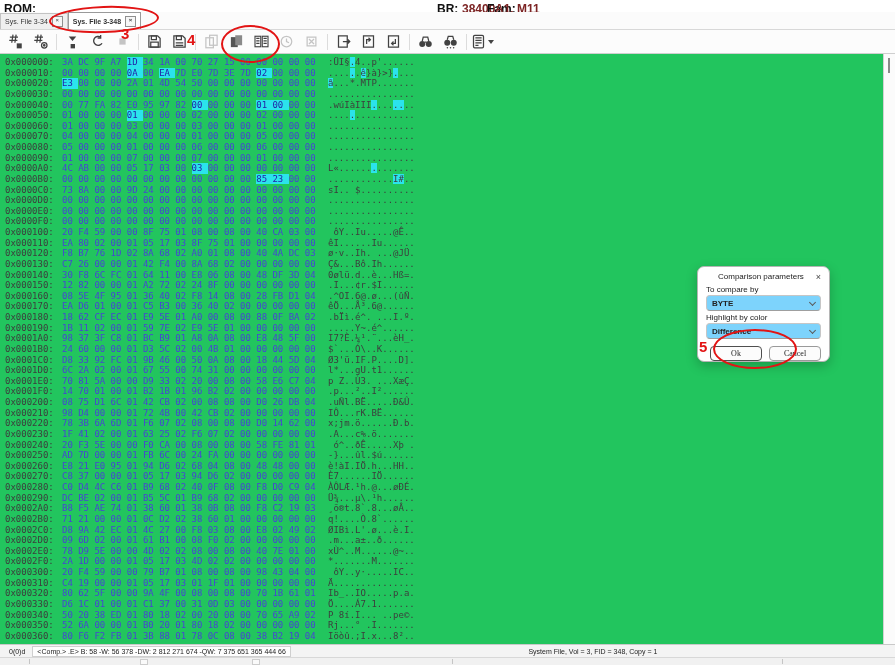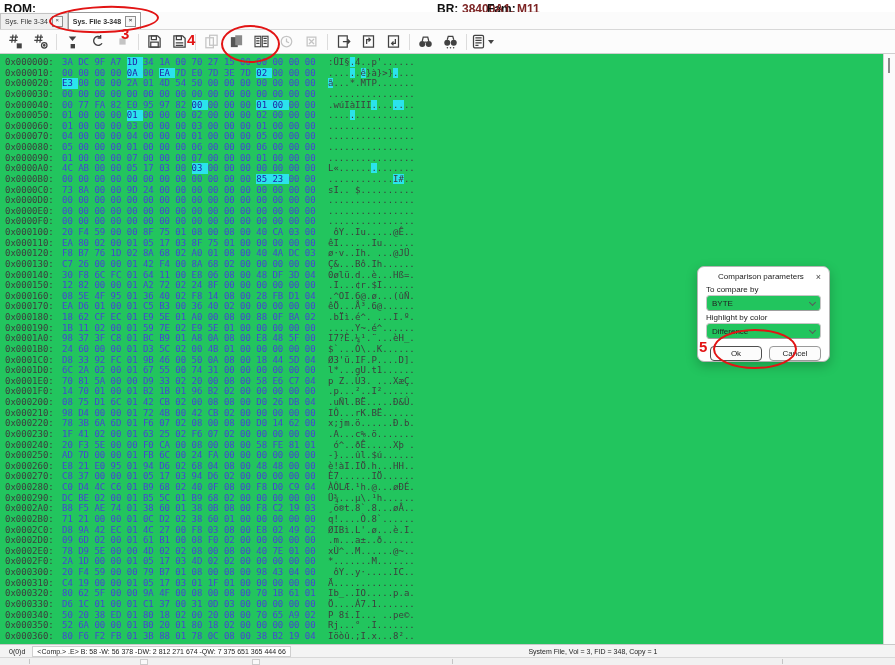--- a/index.html
+++ b/index.html
@@ -45,25 +45,25 @@
   .statusB{position:absolute;left:0;right:0;bottom:0;height:7px;background:#f1f1f1;border-top:1px solid #d8d8d8;}
   .sdiv{position:absolute;top:1px;width:1px;height:5px;background:#c5c5c5;}
   .ssq{position:absolute;top:1px;width:6px;height:4px;border:1px solid #cdcdcd;background:#fafafa;}
   
   .dialog{position:absolute;left:697px;top:266px;width:131px;height:94px;background:#fff;border:1px solid #b5b5b5;
           border-radius:7px;box-shadow:0 4px 12px rgba(0,0,0,.22);font-size:8px;}
   .dtitle{display:flex;justify-content:space-between;align-items:center;padding:5px 8px 2px 8px;color:#222;margin-left:12px;}
   .dclose{color:#444;font-size:9px;line-height:8px;cursor:default;}
   .dlabel{margin:2px 8px 1px 8px;color:#222;}
   .dselect{margin:0 8px;height:14px;border:1px solid #c6c6c6;border-bottom-color:#9f9f9f;border-radius:4px;
-           display:flex;align-items:center;justify-content:space-between;padding:0 5px;background:#22c55e;color:#222;}
+           display:flex;align-items:center;justify-content:space-between;padding:0 5px;background:#7dd3fc;color:#222;font-weight:bold;}
   .chev{width:4px;height:4px;border-right:1px solid #5a5a5a;border-bottom:1px solid #5a5a5a;transform:rotate(45deg);margin-top:-2px;}
   .dbuttons{display:flex;justify-content:flex-end;gap:7px;margin:7px 8px 0 8px;}
   .dbtn{height:13px;min-width:38px;border:1px solid #9a9a9a;border-radius:4px;background:#fcfcfc;
-        font-size:8px;display:flex;align-items:center;justify-content:center;color:#222;padding:0 6px;}
+        font-size:8px;display:flex;align-items:center;justify-content:center;color:#222;padding:0 6px;font-family:Liberation Serif, serif;}
   .dbtn.primary{border-color:#4f4f4f;}
   
   .red-ellipse{position:absolute;border:2.6px solid #e21414;border-radius:50%;pointer-events:none;}
   .red-num{position:absolute;color:#e21414;font-weight:bold;font-size:15px;pointer-events:none;}
 </style>
 </head>
 <body>
 
 <div class="app">
 

